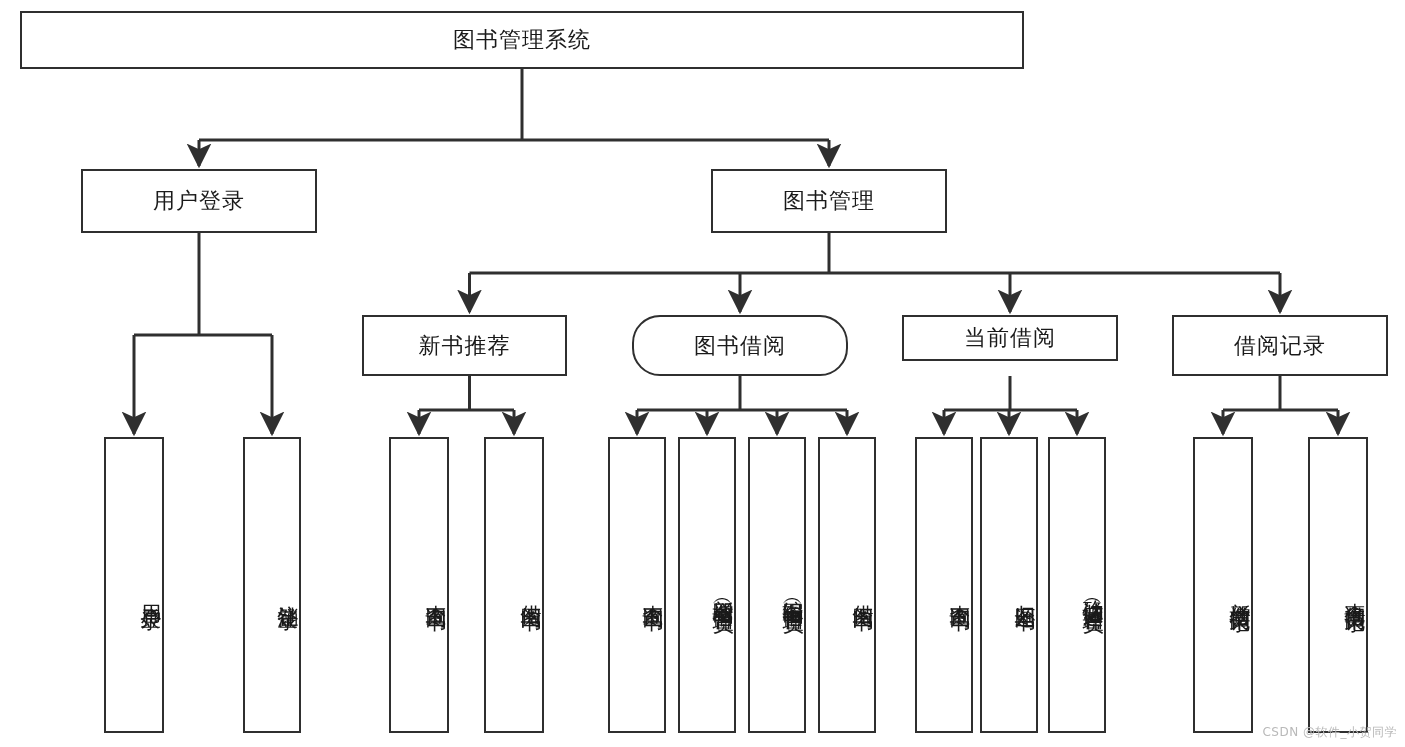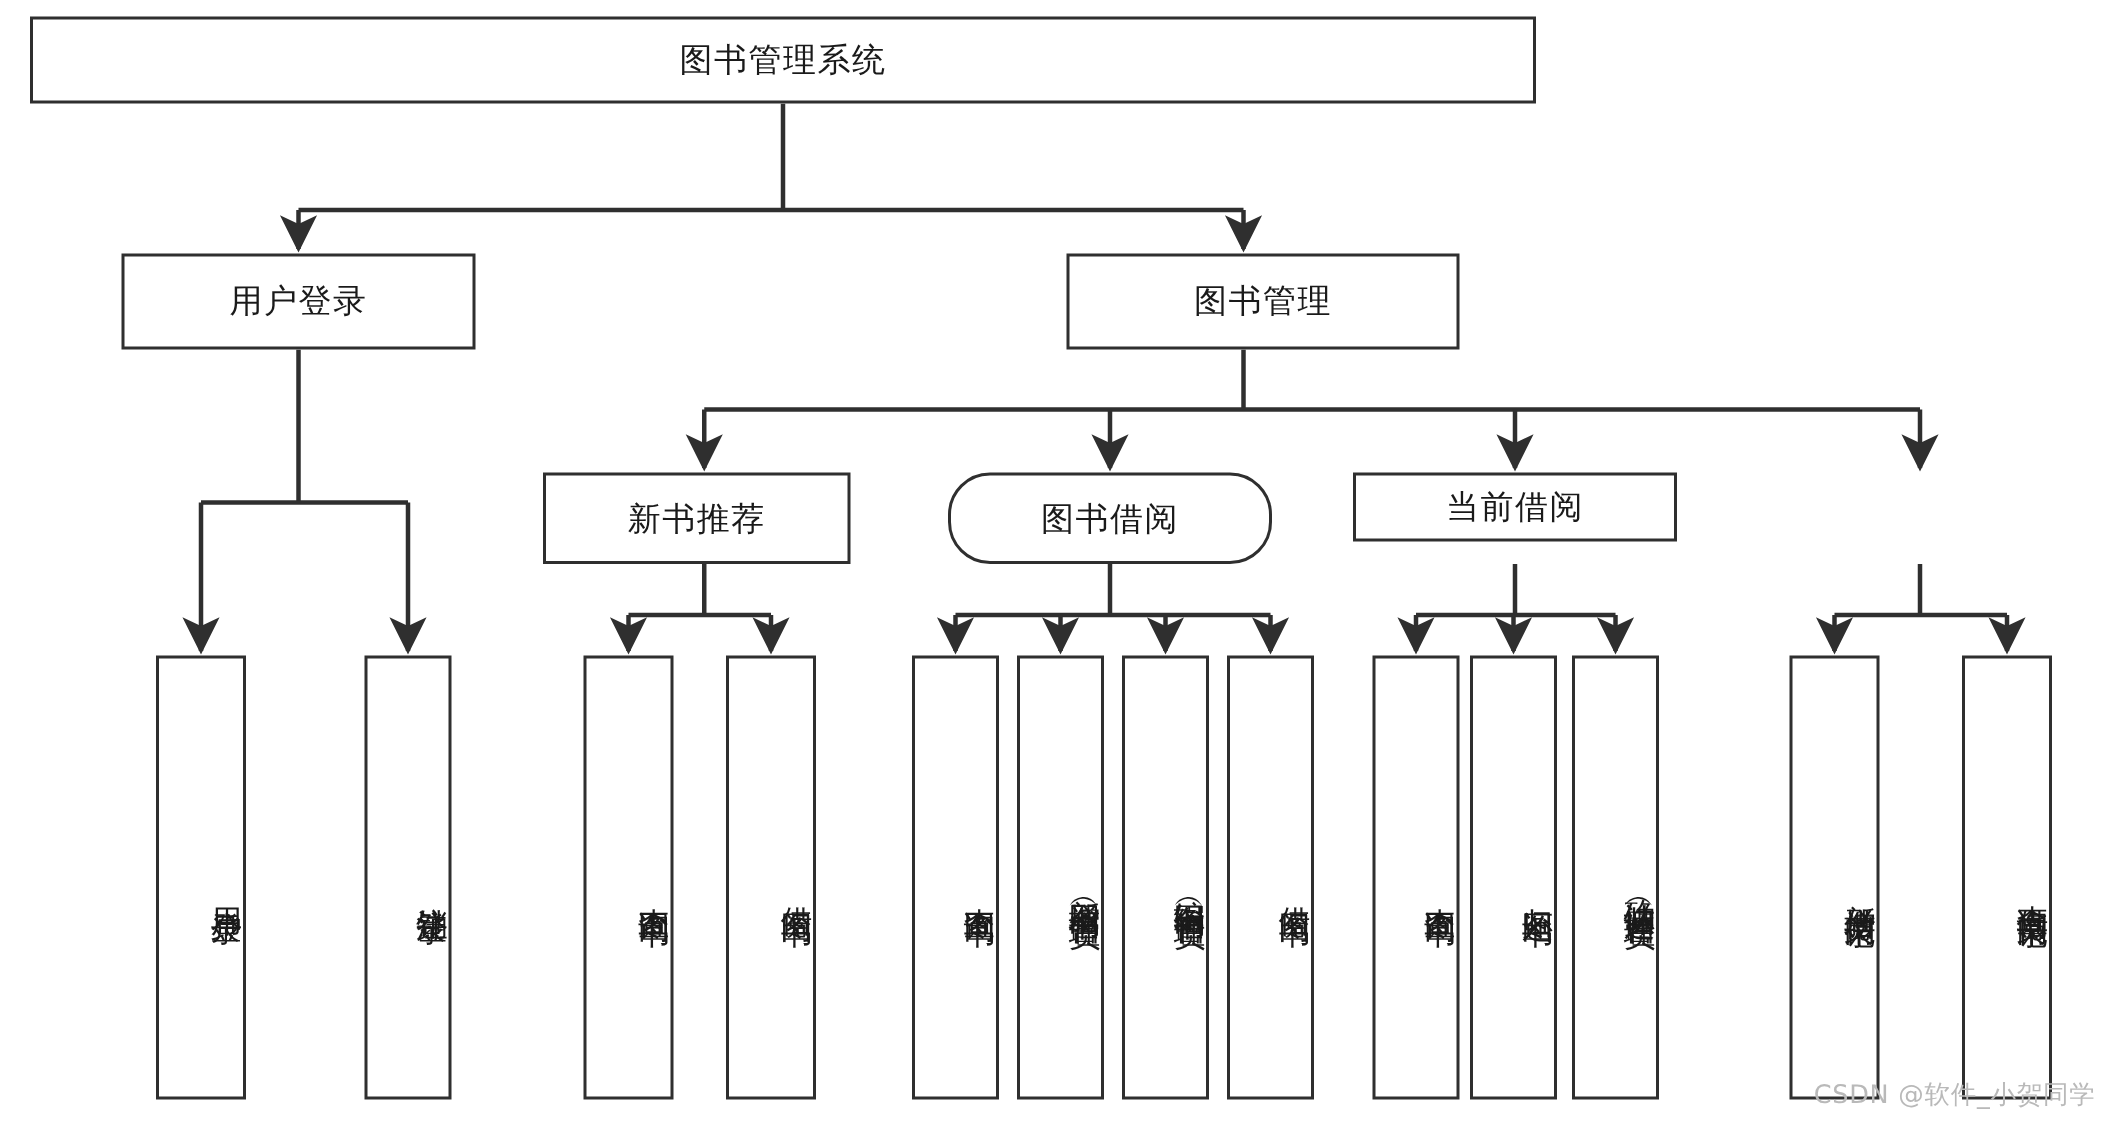--- a/index.html
+++ b/index.html
@@ -53,21 +53,21 @@
     display: block;
   }
   .node-label {
     display: block;
     white-space: nowrap;
   }
   #watermark {
     position: absolute;
     right: 8px;
     bottom: 6px;
-    font-size: 17px;
+    font-size: 12px;
     color: #b9b9b9;
     white-space: nowrap;
     letter-spacing: 0.5px;
   }
 </style>
 </head>
 <body>
 
 <div id="canvas">
 
@@ -114,32 +114,35 @@
       </g>
   </svg>
 
   <div class="node horiz" style="left: 20px; top: 11px; width: 1004px; height: 58px;">
     <span class="node-label">图书管理系统</span>
   </div>
 
   <div class="node horiz" style="left: 81px; top: 169px; width: 236px; height: 64px;">
     <span class="node-label">用户登录</span>
   </div>
-  <div class="node horiz" style="left: 711px; top: 169px; width: 262px; height: 64px; font-family: Liberation Serif, serif;">
+  <div class="node horiz" style="left: 711px; top: 169px; width: 236px; height: 64px; font-family: Liberation Serif, serif;">
     <span class="node-label">图书管理</span>
   </div>
 
   <div class="node horiz" style="left: 362px; top: 315px; width: 205px; height: 61px;">
     <span class="node-label">新书推荐</span>
   </div>
   <div class="node horiz" style="left: 632px; top: 315px; width: 216px; height: 61px; border-radius: 28px;">
     <span class="node-label">图书借阅</span>
   </div>
   <div class="node horiz" style="left: 902px; top: 315px; width: 216px; height: 46px;">
     <span class="node-label">当前借阅</span>
+  </div>
+  <div class="node horiz" style="left: 1172px; top: 315px; width: 216px; height: 61px;">
+    <span class="node-label">借阅记录</span>
   </div>
 
   <div class="node vert" style="left: 104px; top: 437px; width: 60px; height: 296px;">
     <span class="node-label">用户登录</span>
   </div>
   <div class="node vert" style="left: 243px; top: 437px; width: 58px; height: 296px;">
     <span class="node-label">注销登录</span>
   </div>
   <div class="node vert" style="left: 389px; top: 437px; width: 60px; height: 296px;">
     <span class="node-label">查询图书</span>

